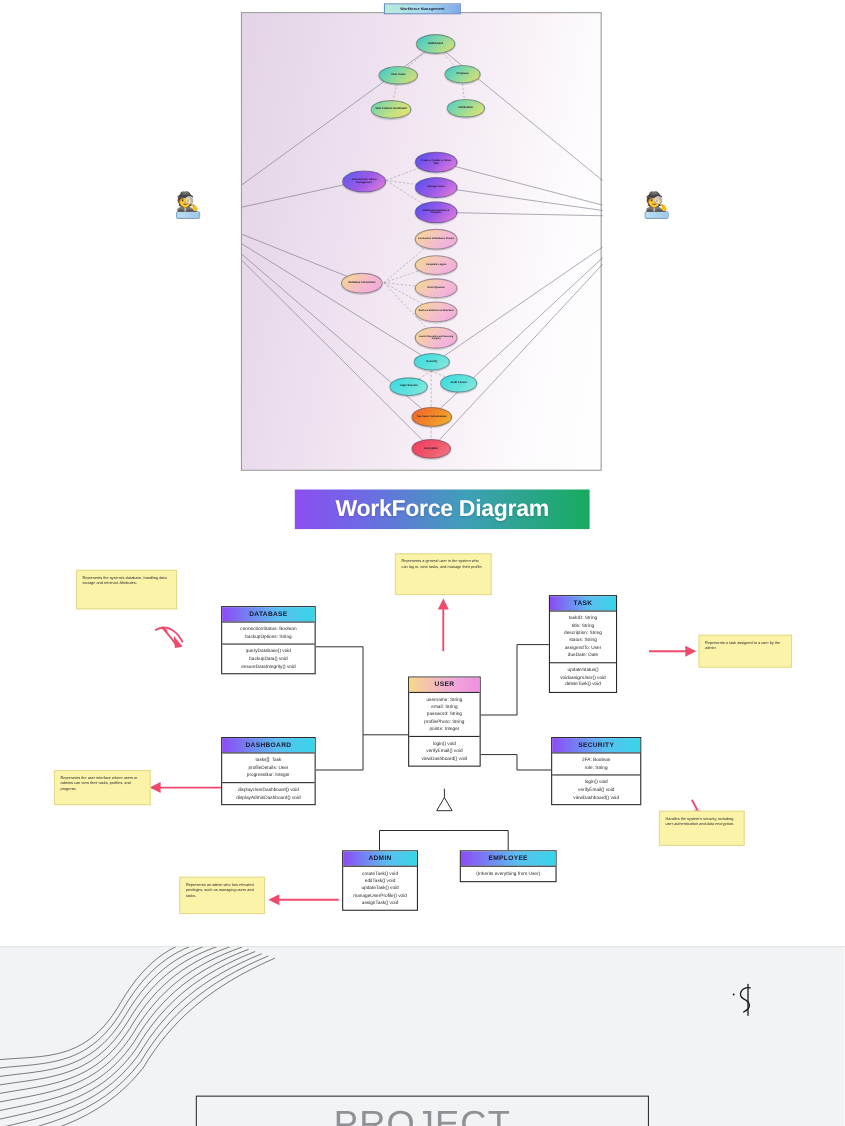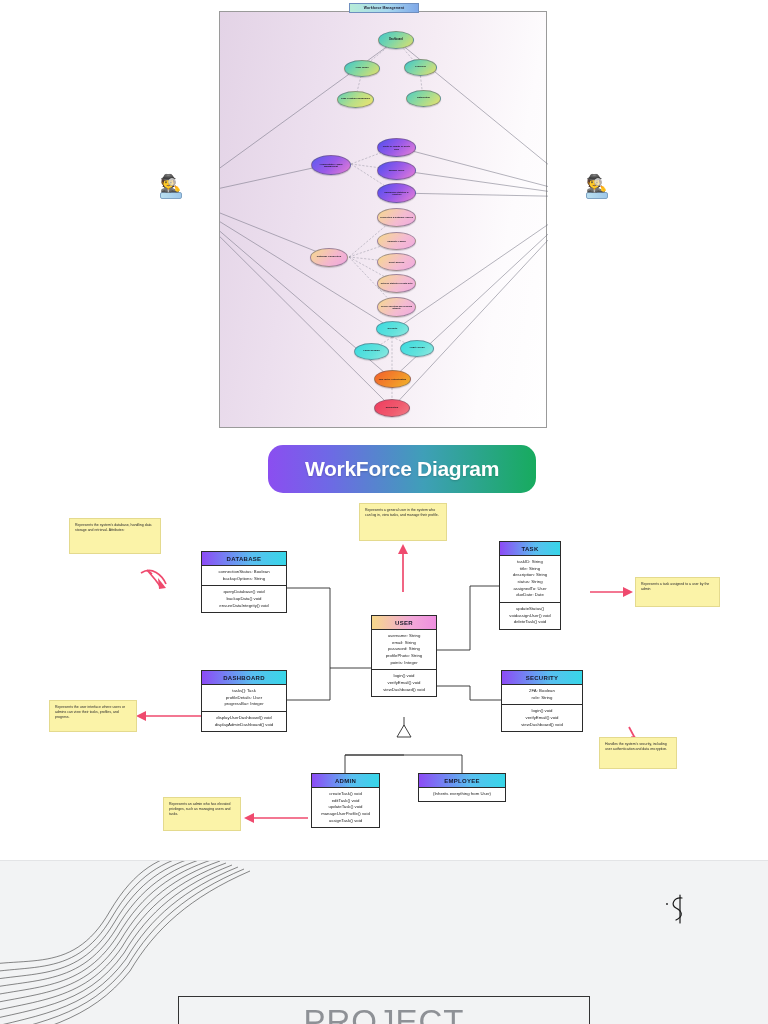--- a/index.html
+++ b/index.html
@@ -41,23 +41,23 @@
   .actor { position:absolute; width:22px; text-align:center; }
   .actor .stick { display:block; font-size:17px; line-height:17px; color:#111; }
   .actor .base {
     display:block; width:22px; height:7px; margin-top:0px;
     background:linear-gradient(90deg,#b9dff0,#9fc8ea);
     border:1px solid #7fa3c4; border-radius:2px;
   }
 
   
   #banner {
-    position:absolute; left:268px; top:445px; width:268px; height:48px;
+    position:absolute; left:268px; top:445px; width:268px; height:36px;
     background:linear-gradient(90deg,#8b4ef0 0%, #6f68e6 22%, #3f9fb8 58%, #17ab5e 100%);
-    display:flex; align-items:center; justify-content:center;border-radius:15px;
+    display:flex; align-items:center; justify-content:center;
   }
   #banner-text {
     color:#fff; font-size:21px; font-weight:bold; letter-spacing:-.3px;
     text-shadow:0 1px 2px rgba(0,0,0,.18);
   }
 
   
   .uml {
     position:absolute; background:#fff; border:1px solid #2b2b2b;
     display:flex; flex-direction:column;

